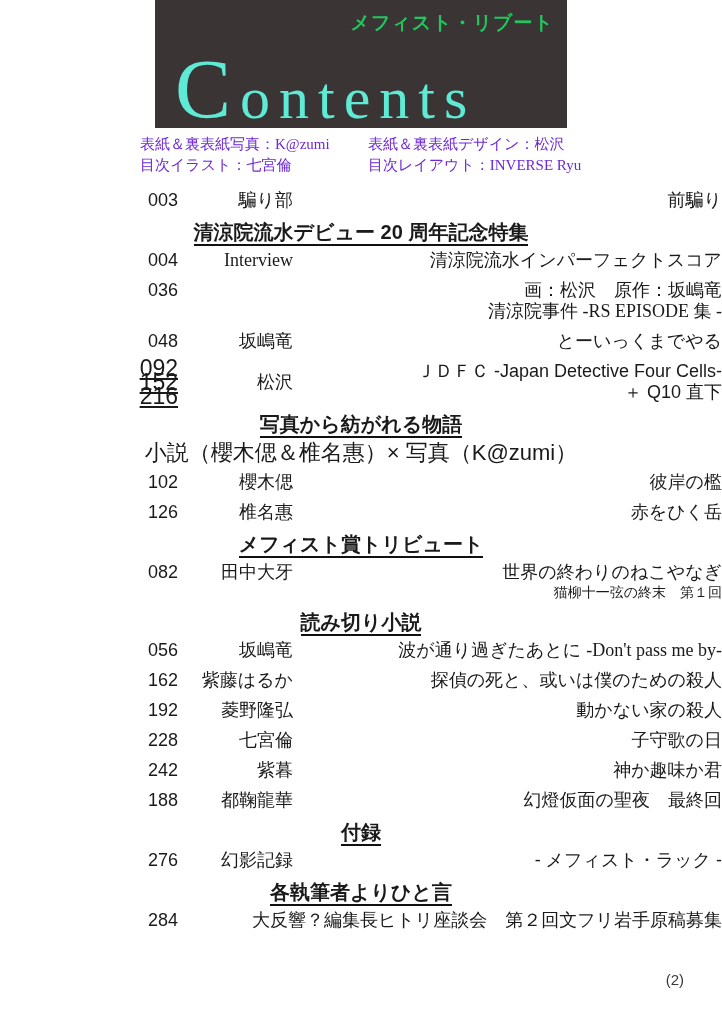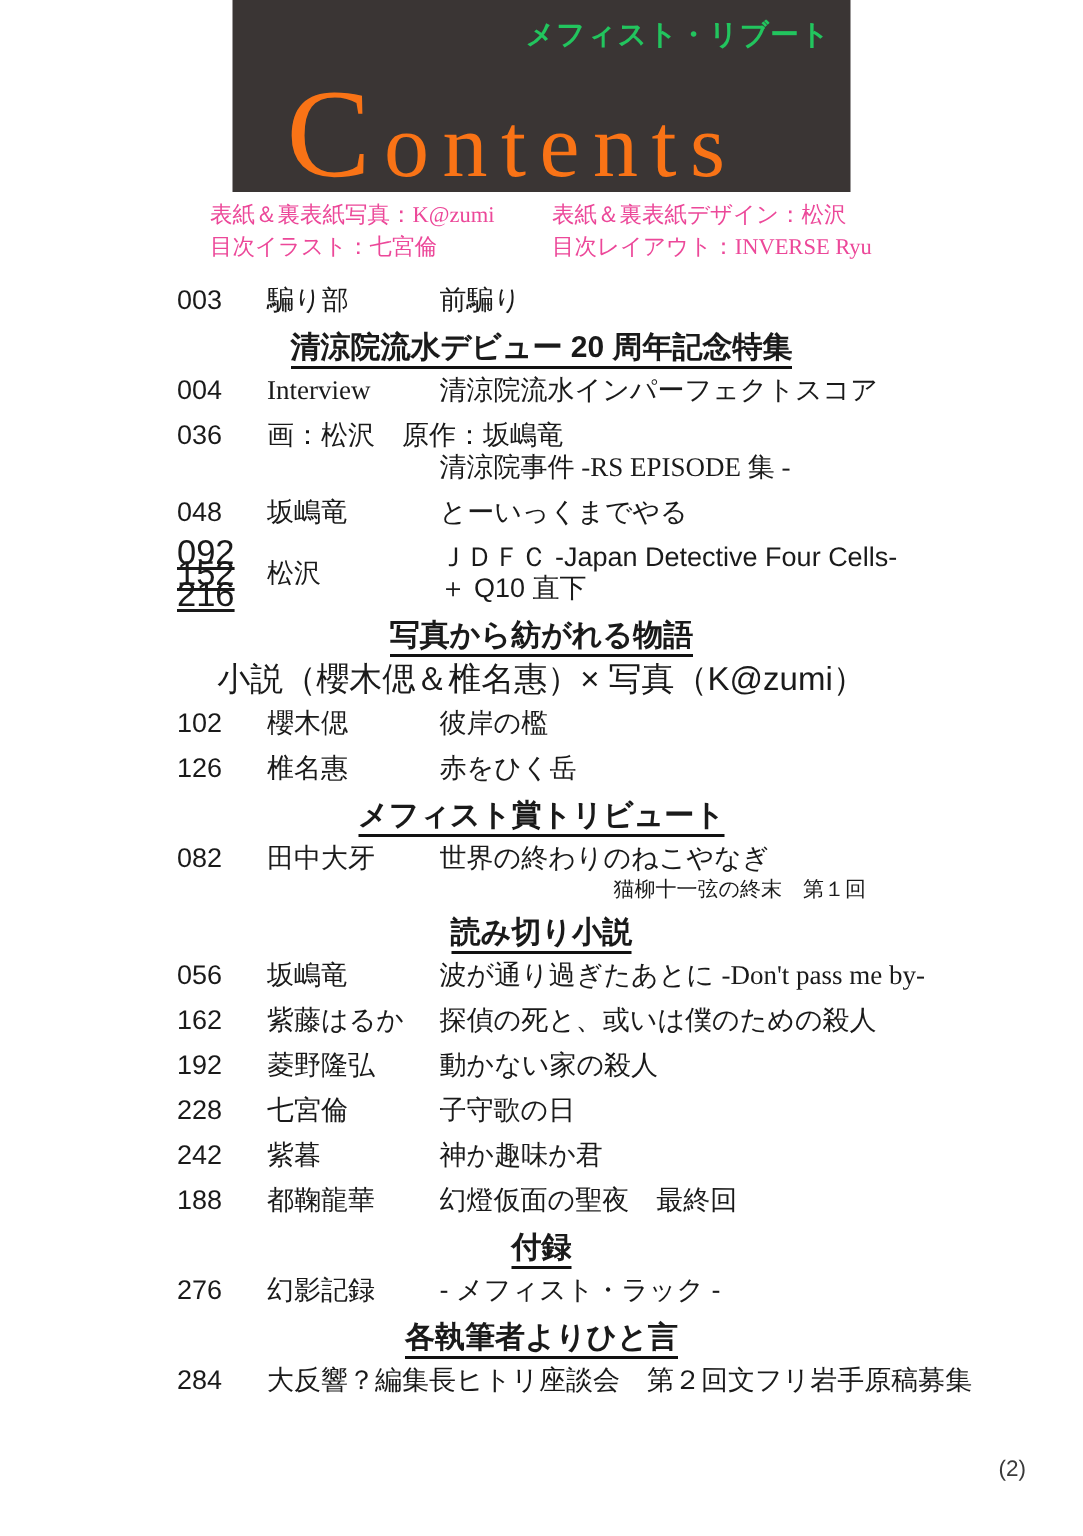--- a/index.html
+++ b/index.html
@@ -13,41 +13,41 @@
   .header-box {
     position:absolute; left:155px; top:0; width:412px; height:128px;
     background:#3a3534;
   }
   .series-title {
     position:absolute; top:10px; right:13px;
     color:#22c55e; font-weight:bold; font-size:19px; letter-spacing:1px;
     white-space:nowrap;
   }
   .contents-title {
-    position:absolute; left:36px; bottom:-4px;
-    color:#f97316; font-family:"Liberation Serif", serif;
+    position:absolute; left:20px; bottom:-4px;
+    color:#5eead4; font-family:"Liberation Serif", serif;
     font-size:60px; line-height:1; letter-spacing:9px; white-space:nowrap;
   }
   .contents-title::first-letter { font-size:84px; }
 
   
   .credits {
     position:absolute; top:134px;
     font-family:"Liberation Serif", serif; font-size:15px; line-height:21px;
-    color:#ec4899; white-space:nowrap;
+    color:#6d28d9; white-space:nowrap;
   }
   .credits-left  { left:140px; }
   .credits-right { left:368px; }
 
   
   .toc { position:absolute; left:0; top:190px; width:722px; }
   .row {
     display:flex; align-items:flex-start;
     padding-left:118px; margin-bottom:9px;
-    font-size:18px; line-height:21px;
+    font-size:18px; line-height:21px;text-align:right;
   }
   .row-center { align-items:center; }
   .col-num    { width:60px;  flex:none; }
   .col-author { width:115px; flex:none; }
   .col-title  { flex:1; min-width:0; }
   .col-rest   { flex:1; min-width:0; }
   .nums { font-size:23px; line-height:14px;text-decoration:underline; }
   .serif { font-family:"Liberation Serif", serif; }
   .indent-title { padding-left:115px; }
   .note { font-size:14px; line-height:17px; padding-left:116px; margin-top:1px; }

